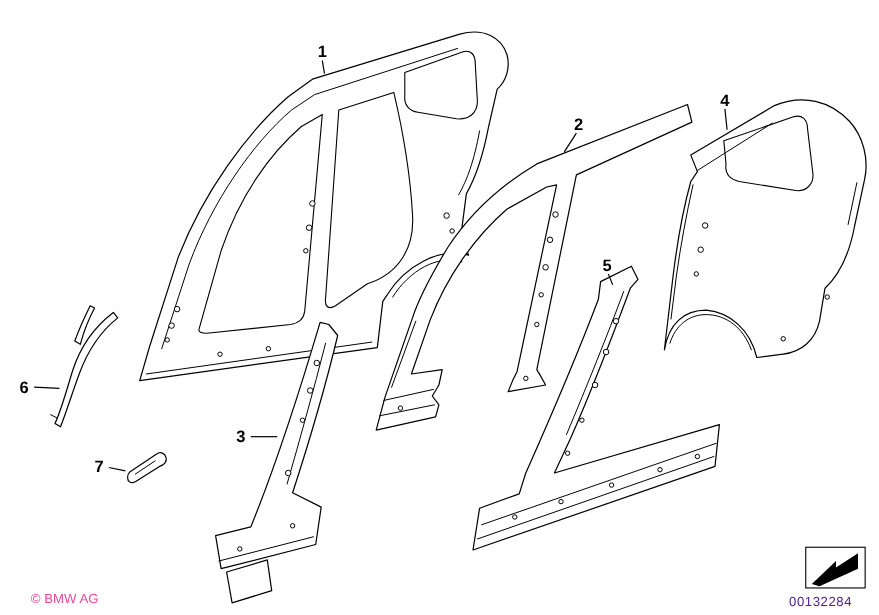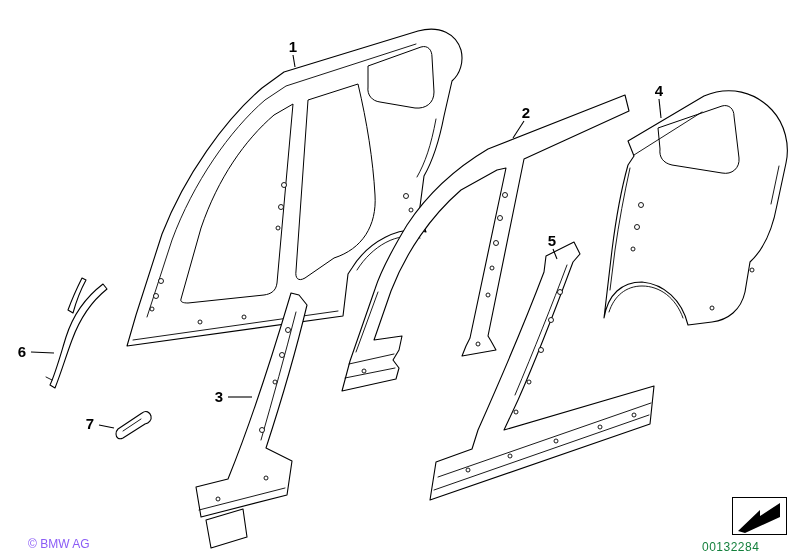--- a/index.html
+++ b/index.html
@@ -12,30 +12,30 @@
   }
   .stage svg.canvas{position:absolute;left:0;top:0;}
   .outline{fill:#ffffff;stroke:#000000;stroke-width:1.1;stroke-linejoin:round;}
   .opening{fill:#ffffff;stroke:#000000;stroke-width:1;stroke-linejoin:round;}
   .detail{fill:none;stroke:#000000;stroke-width:0.9;stroke-linecap:round;}
   .hole{fill:#ffffff;stroke:#000000;stroke-width:0.9;}
   .leader{stroke:#000000;stroke-width:1.1;}
   .lbl{font-family:"Liberation Sans",sans-serif;font-size:15px;font-weight:bold;fill:#000000;text-anchor:middle;}
   .copyright{
     position:absolute;left:28px;top:537px;
-    font-size:12px;color:#8b5cf6;white-space:nowrap;
+    font-size:12px;color:#ec4899;white-space:nowrap;
   }
   .plate-box{
     position:absolute;left:732px;top:497px;width:55px;height:38px;
     border:1px solid #000000;background:#ffffff;box-sizing:border-box;
     display:flex;align-items:center;justify-content:center;
   }
   .image-number{
     position:absolute;left:702px;top:540px;width:88px;
-    text-align:left;font-size:12px;color:#15803d;letter-spacing:0.5px;
+    text-align:center;font-size:12px;color:#4c1d95;letter-spacing:0.5px;
   }
 </style>
 </head>
 <body>
 
 <div class="stage">
 
   <svg class="canvas" width="799" height="559" viewBox="0 0 799 559">
 
     <g>

